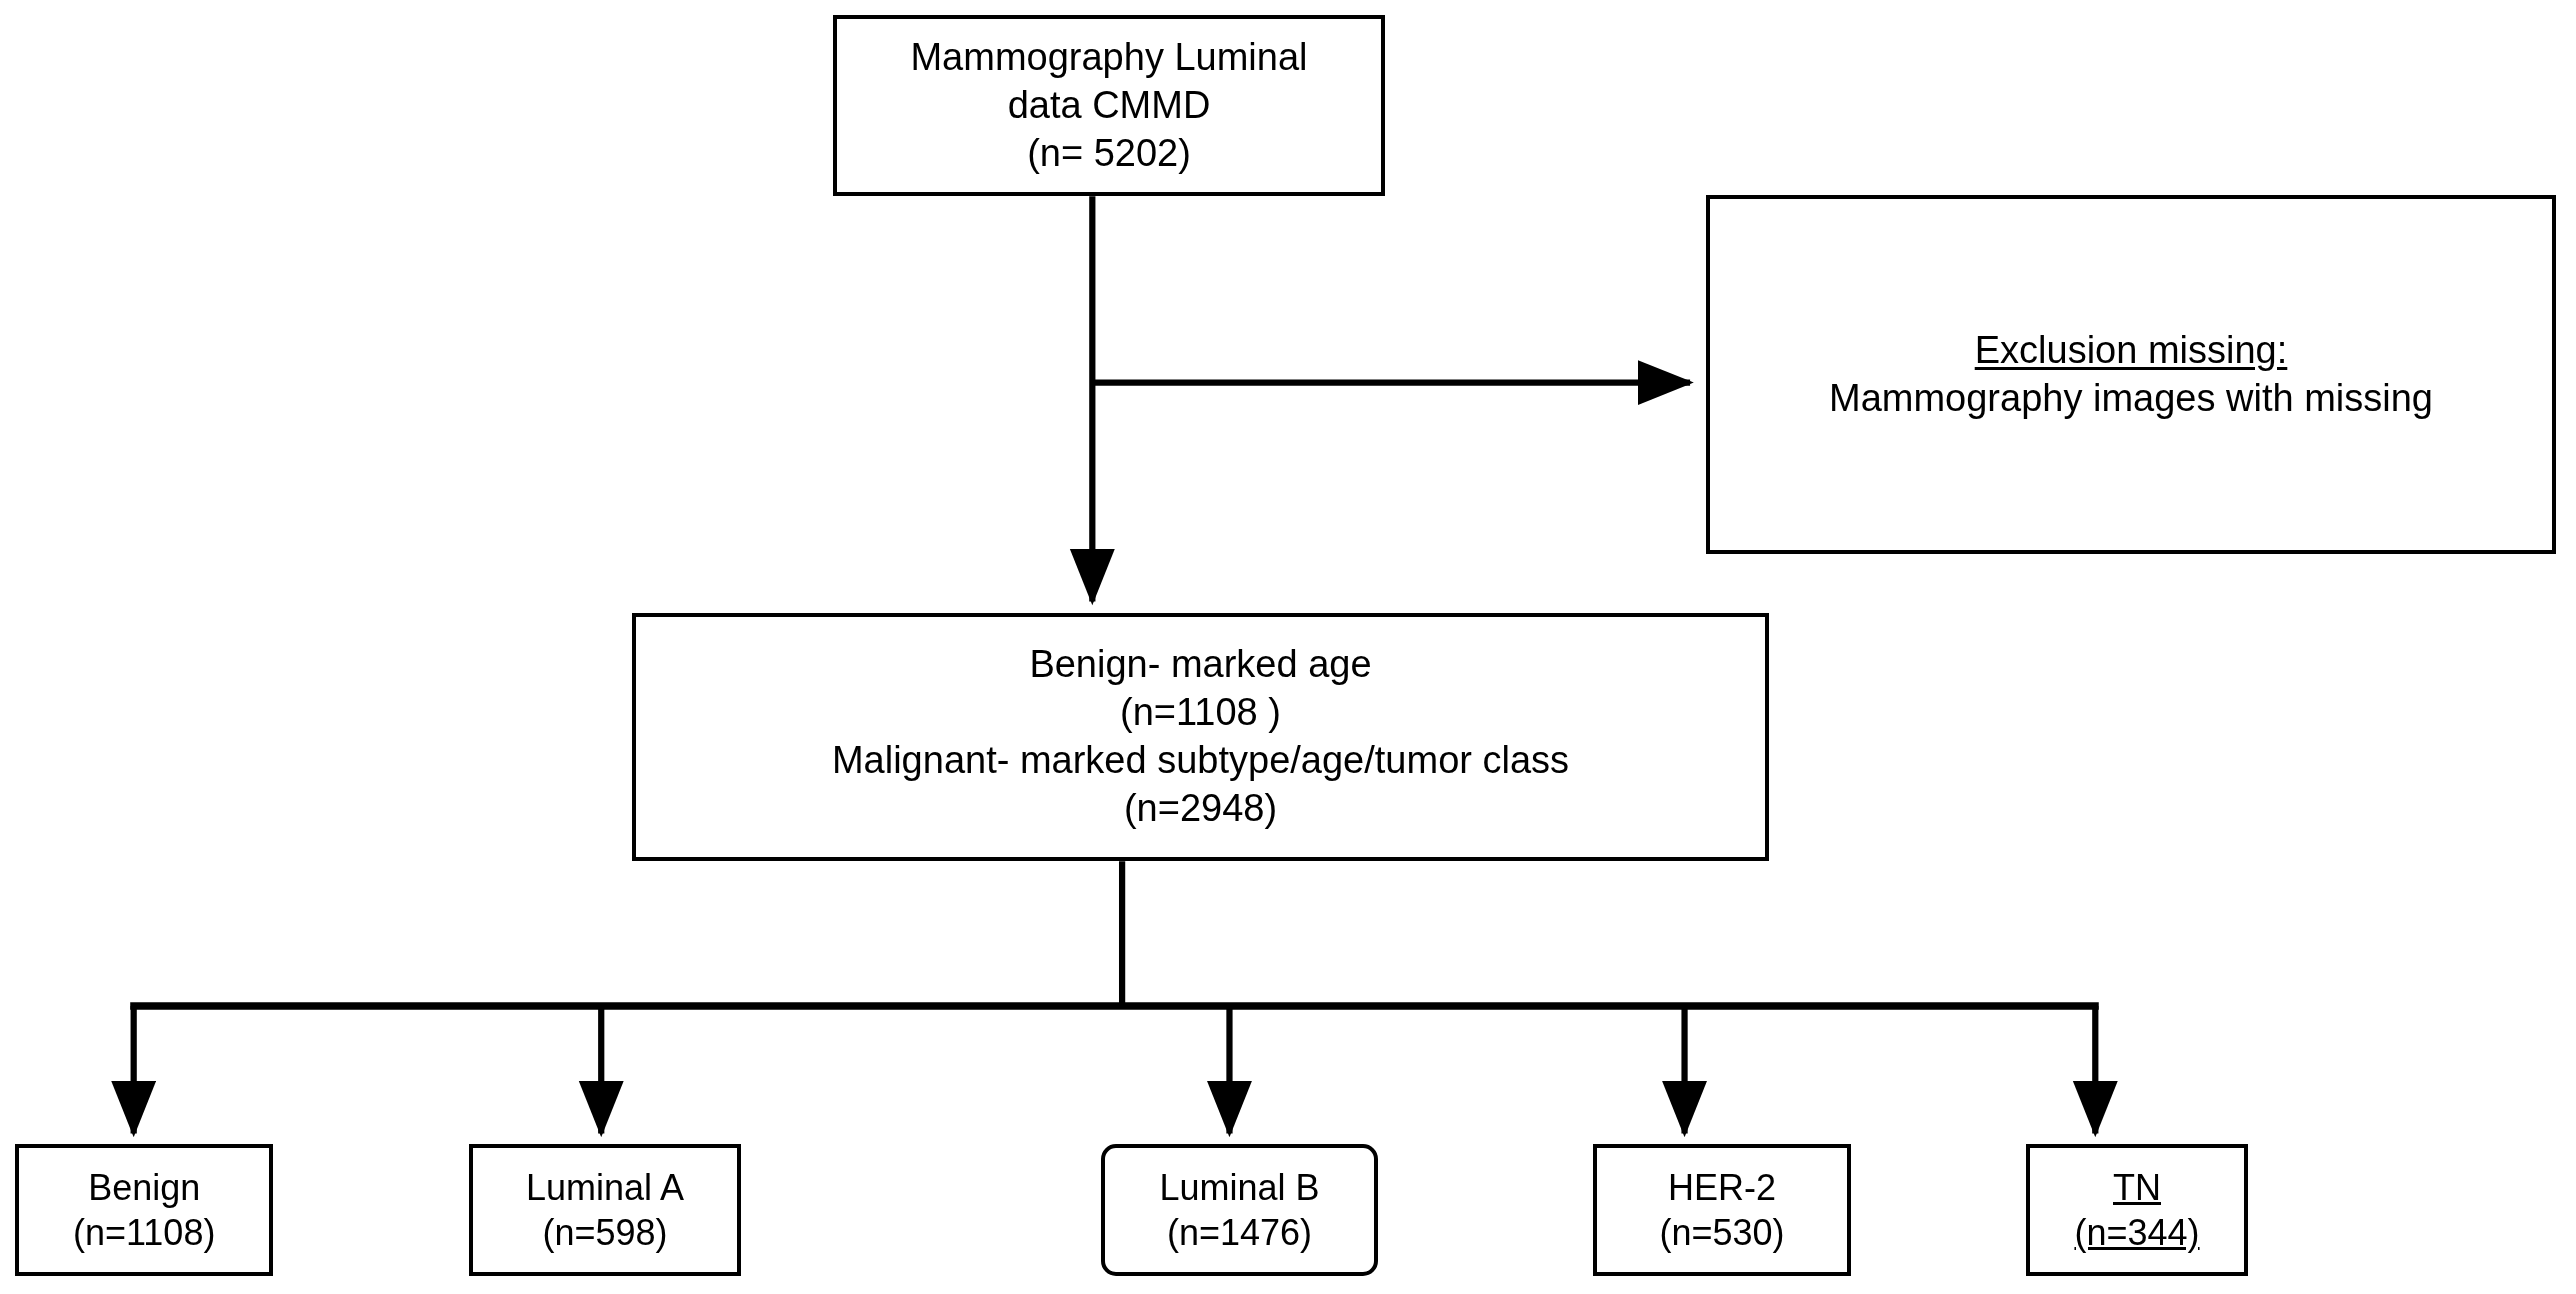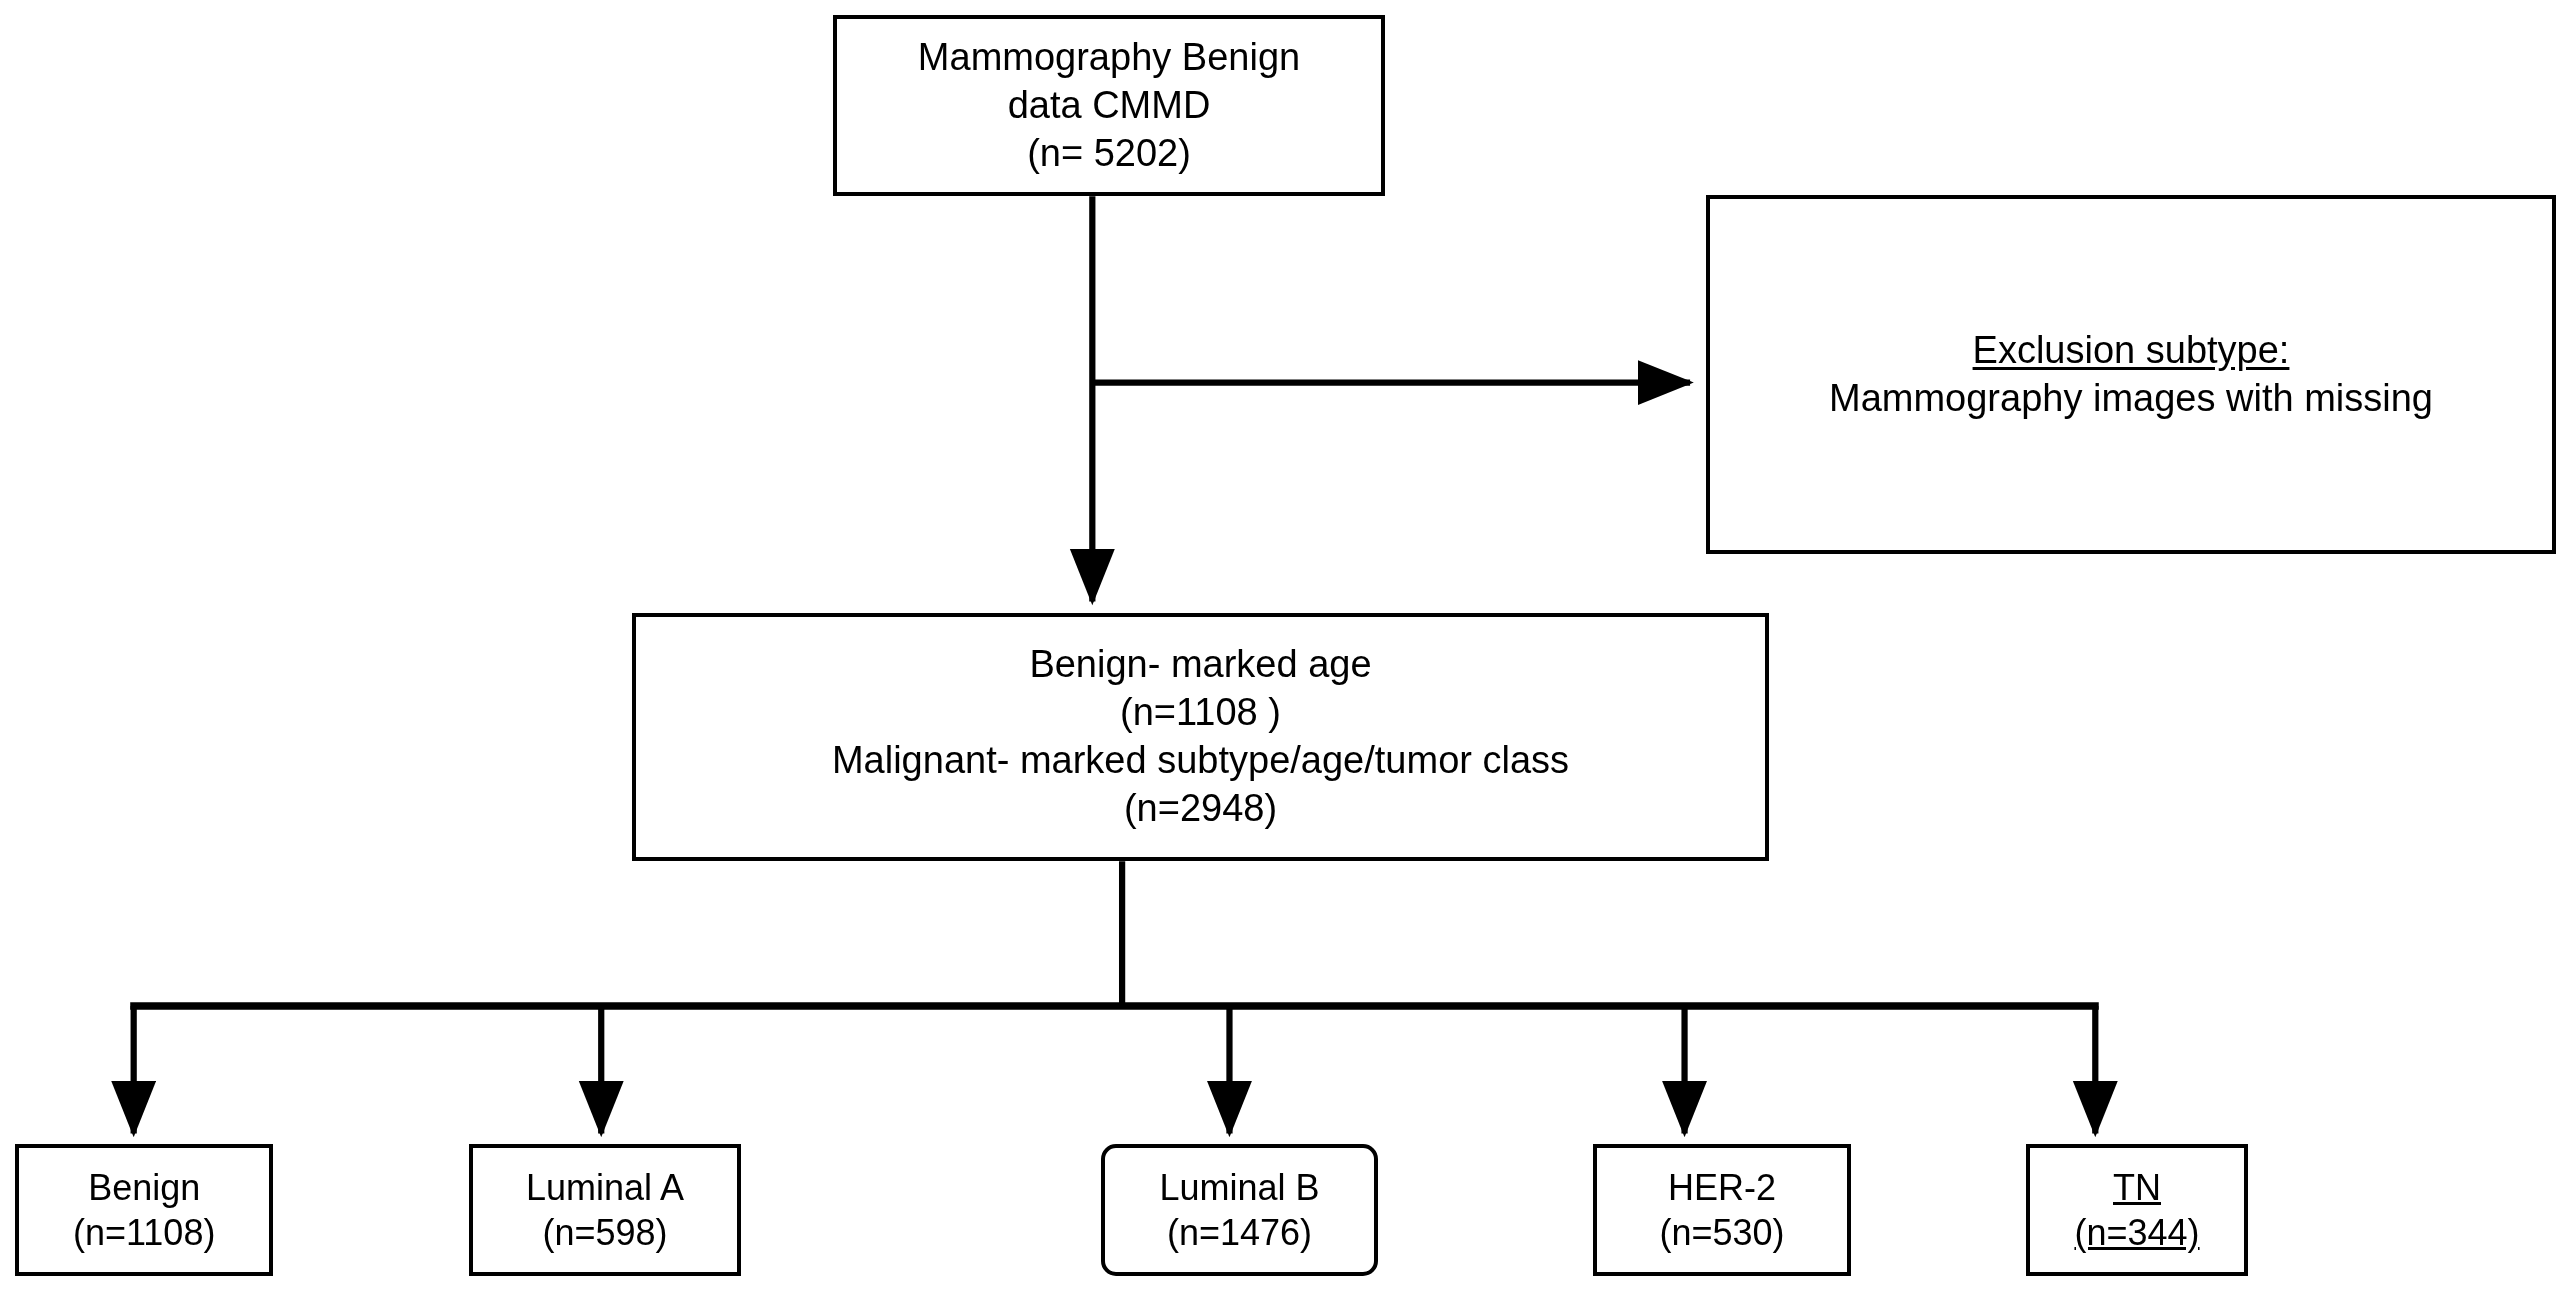--- a/index.html
+++ b/index.html
@@ -87,27 +87,27 @@
     </g>
     <g>
       <line x1="2432" y1="1452" x2="2432" y2="1636" stroke="#000000" stroke-width="9" marker-end="url(#arrow)"></line>
     </g>
     <g>
       <line x1="3025" y1="1452" x2="3025" y2="1636" stroke="#000000" stroke-width="9" marker-end="url(#arrow)"></line>
     </g>
   </svg>
 
   <div class="node" id="node-source">
-    <span class="line">Mammography Benign</span>
+    <span class="line">Mammography Luminal</span>
     <span class="line">data CMMD</span>
     <span class="line">(n= 5202)</span>
   </div>
 
   <div class="node" id="node-exclusion">
-    <span class="line underline">Exclusion subtype:</span>
+    <span class="line underline">Exclusion missing:</span>
     <span class="line">Mammography images with missing</span>
   </div>
 
   <div class="node" id="node-included">
     <span class="line">Benign- marked age</span>
     <span class="line">(n=1108 )</span>
     <span class="line">Malignant- marked subtype/age/tumor class</span>
     <span class="line">(n=2948)</span>
   </div>
 

